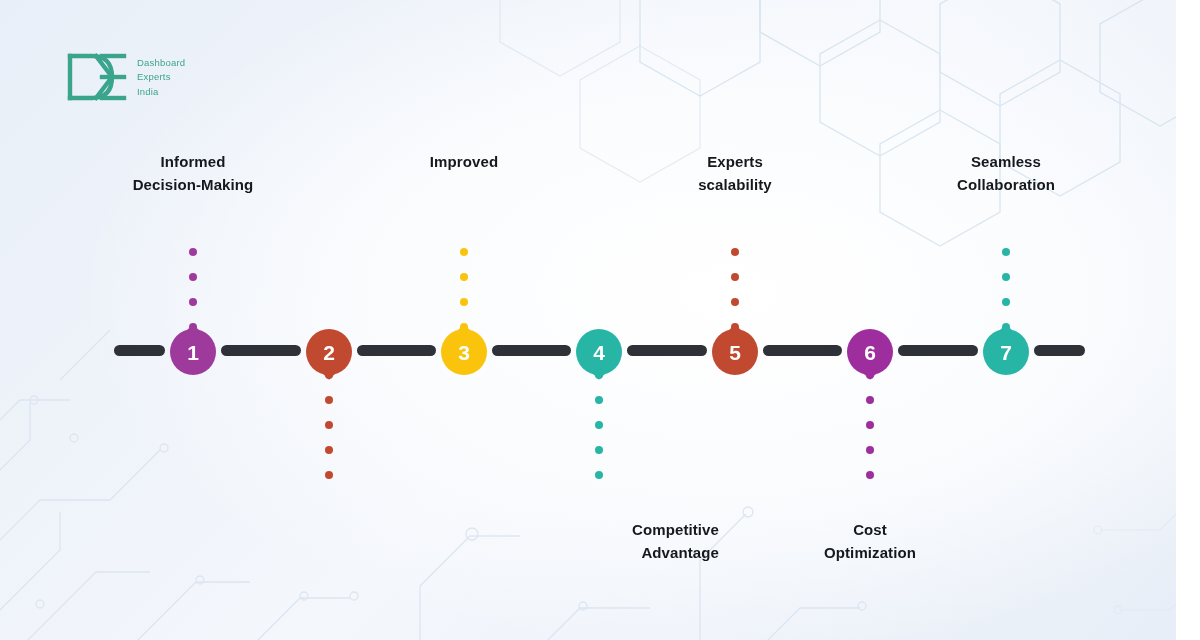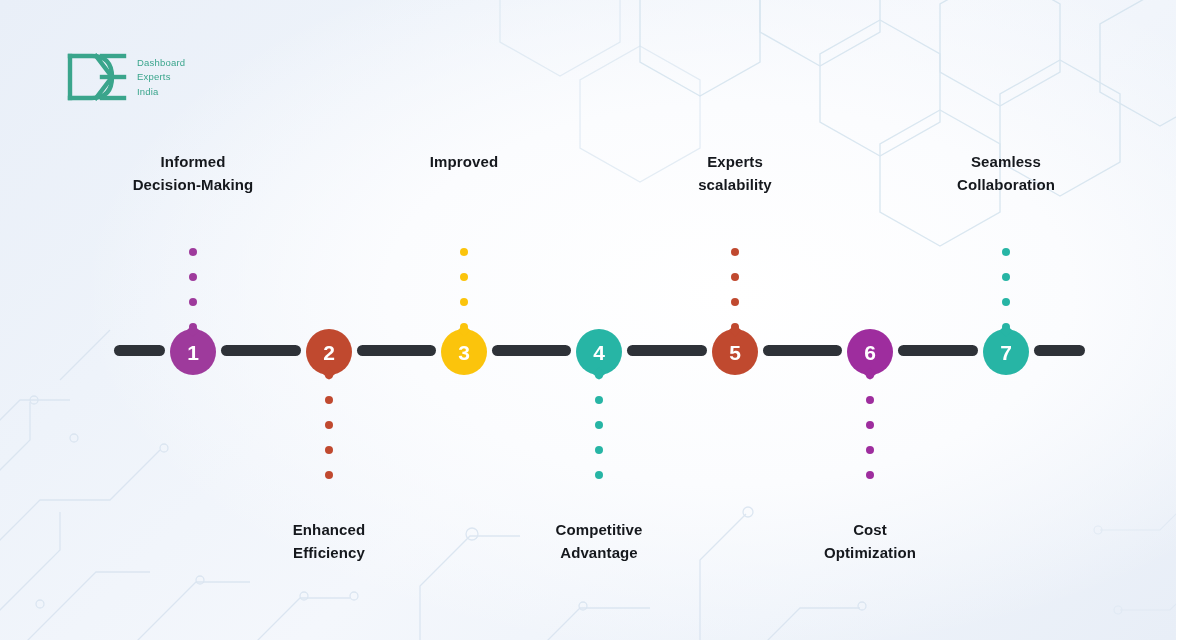--- a/index.html
+++ b/index.html
@@ -215,24 +215,20 @@
       <div class="node down" style="left: 306px; background: rgb(192, 73, 47);">
         <span>2</span>
       </div>
       <div class="dots down" style="left: 319px; top: 371px;">
         <span class="dot" style="background: rgb(192, 73, 47);"></span>
         <span class="dot" style="background: rgb(192, 73, 47);"></span>
         <span class="dot" style="background: rgb(192, 73, 47);"></span>
         <span class="dot" style="background: rgb(192, 73, 47);"></span>
         <span class="dot" style="background: rgb(192, 73, 47);"></span>
       </div>
-      <div class="caption" style="left: 209px; color: rgb(21, 24, 29); top: 518px;">
-        <span>Enhanced</span>
-        <span>Efficiency</span>
-      </div>
       <div class="node up" style="left: 441px; background: rgb(251, 196, 12);">
         <span>3</span>
       </div>
       <div class="dots up" style="left: 454px; bottom: 309px;">
         <span class="dot" style="background: rgb(251, 196, 12);"></span>
         <span class="dot" style="background: rgb(251, 196, 12);"></span>
         <span class="dot" style="background: rgb(251, 196, 12);"></span>
         <span class="dot" style="background: rgb(251, 196, 12);"></span>
       </div>
       <div class="caption" style="left: 344px; color: rgb(21, 24, 29); top: 150px;">
@@ -241,21 +237,21 @@
       <div class="node down" style="left: 576px; background: rgb(39, 181, 165);">
         <span>4</span>
       </div>
       <div class="dots down" style="left: 589px; top: 371px;">
         <span class="dot" style="background: rgb(39, 181, 165);"></span>
         <span class="dot" style="background: rgb(39, 181, 165);"></span>
         <span class="dot" style="background: rgb(39, 181, 165);"></span>
         <span class="dot" style="background: rgb(39, 181, 165);"></span>
         <span class="dot" style="background: rgb(39, 181, 165);"></span>
       </div>
-      <div class="caption" style="left: 479px; color: rgb(21, 24, 29); top: 518px;">
+      <div class="caption" style="left: 479px; color: rgb(21, 24, 29); top: 518px; text-align: right;">
         <span>Competitive</span>
         <span>Advantage</span>
       </div>
       <div class="node up" style="left: 712px; background: rgb(192, 73, 47);">
         <span>5</span>
       </div>
       <div class="dots up" style="left: 725px; bottom: 309px;">
         <span class="dot" style="background: rgb(192, 73, 47);"></span>
         <span class="dot" style="background: rgb(192, 73, 47);"></span>
         <span class="dot" style="background: rgb(192, 73, 47);"></span>

